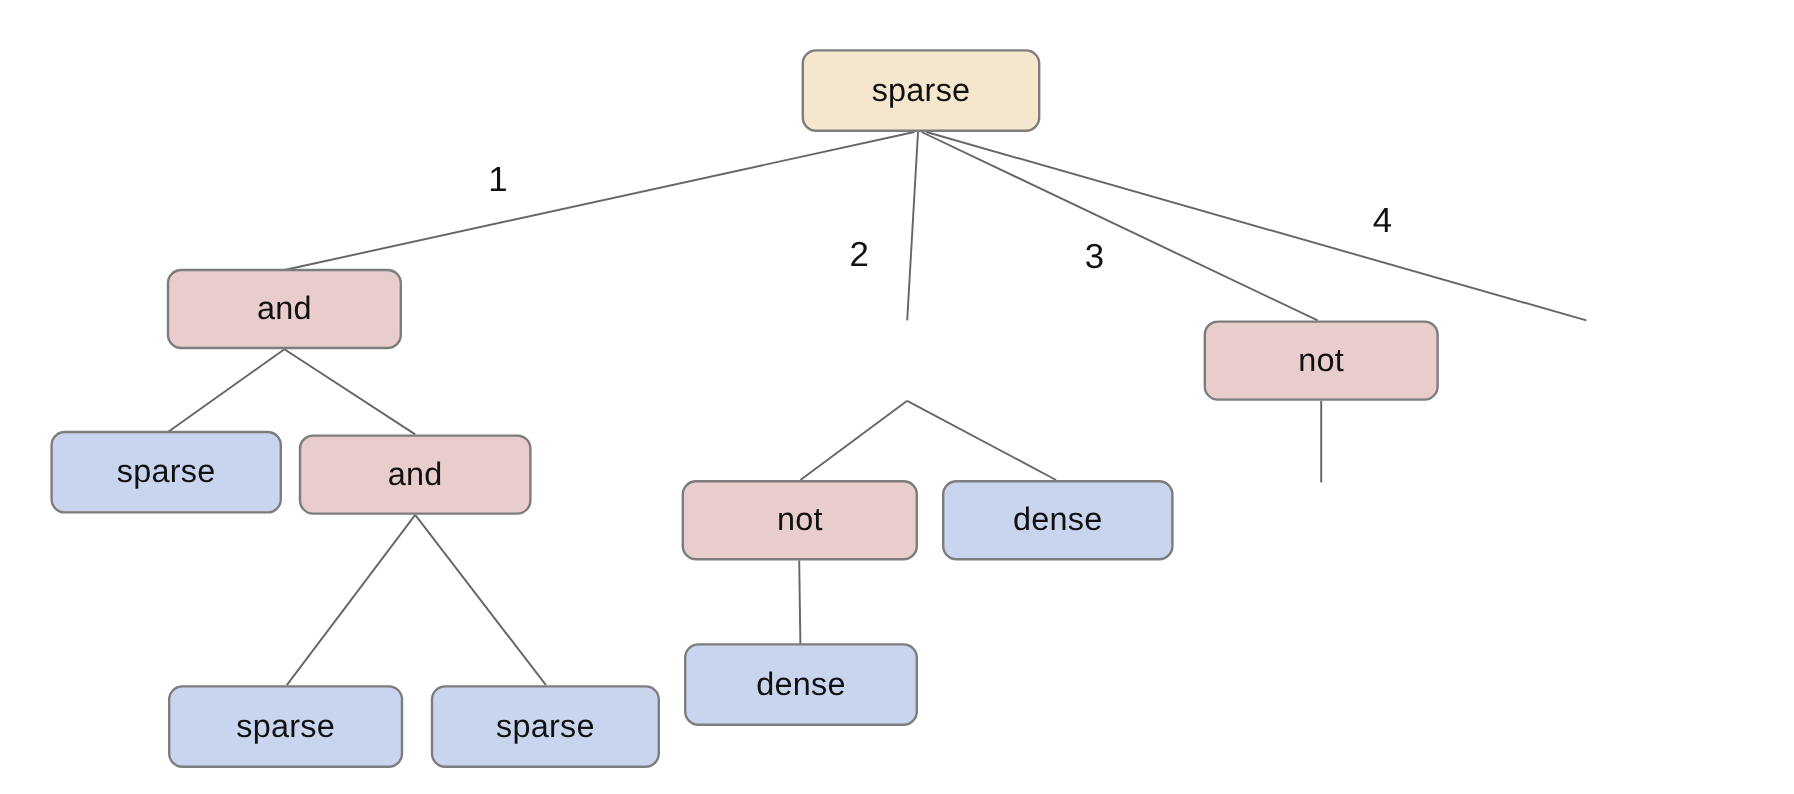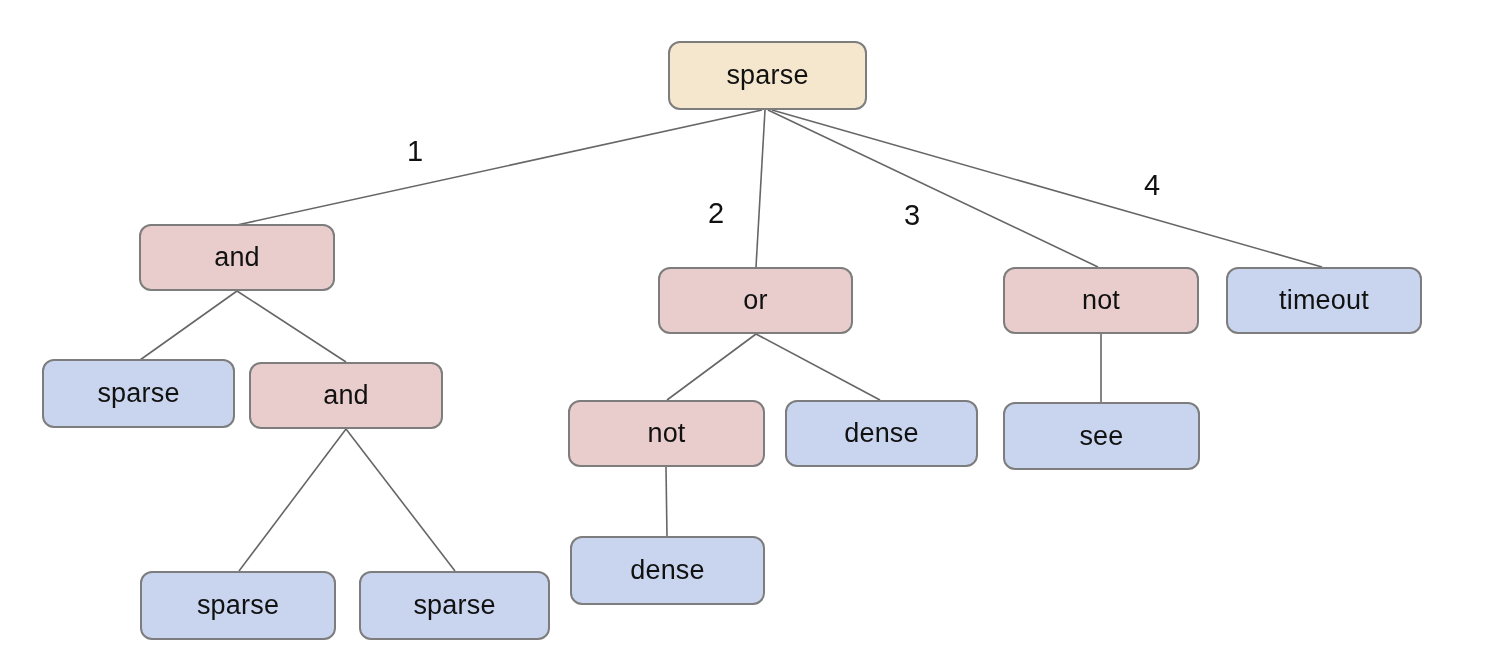--- a/index.html
+++ b/index.html
@@ -69,28 +69,25 @@
   </svg>
 
   <div class="edge-label" style="left:415px;  top:151px;">1</div>
   <div class="edge-label" style="left:716px;  top:213px;">2</div>
   <div class="edge-label" style="left:912px;  top:215px;">3</div>
   <div class="edge-label" style="left:1152px; top:185px;">4</div>
 
   <div class="node node--root" style="left:668px;  top:41px;  width:199px; height:69px;">sparse</div>
 
   <div class="node node--operator" style="left:139px;  top:224px; width:196px; height:67px;">and</div>
-  <div class="node node--operator" style="left:658px;  top:267px; width:195px; height:67px;">or</div>
   <div class="node node--operator" style="left:1003px; top:267px; width:196px; height:67px;">not</div>
-  <div class="node node--leaf" style="left:1226px; top:267px; width:196px; height:67px;">timeout</div>
 
   <div class="node node--leaf" style="left:42px;   top:359px; width:193px; height:69px;">sparse</div>
   <div class="node node--operator" style="left:249px;  top:362px; width:194px; height:67px;">and</div>
 
   <div class="node node--leaf" style="left:140px;  top:571px; width:196px; height:69px;">sparse</div>
   <div class="node node--leaf" style="left:359px;  top:571px; width:191px; height:69px;">sparse</div>
 
   <div class="node node--operator" style="left:568px;  top:400px; width:197px; height:67px;">not</div>
   <div class="node node--leaf" style="left:785px;  top:400px; width:193px; height:67px;">dense</div>
   <div class="node node--leaf" style="left:570px;  top:536px; width:195px; height:69px;">dense</div>
-  <div class="node node--leaf" style="left:1003px; top:402px; width:197px; height:68px;">see</div>
 
 </div>
 
 </body></html>

